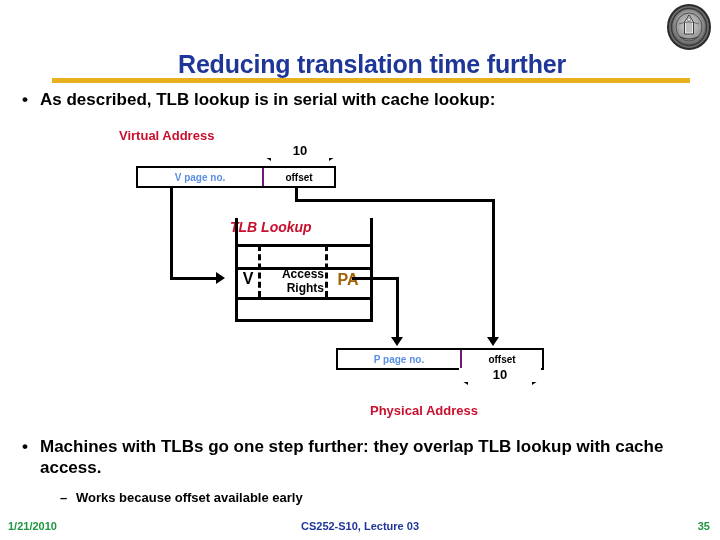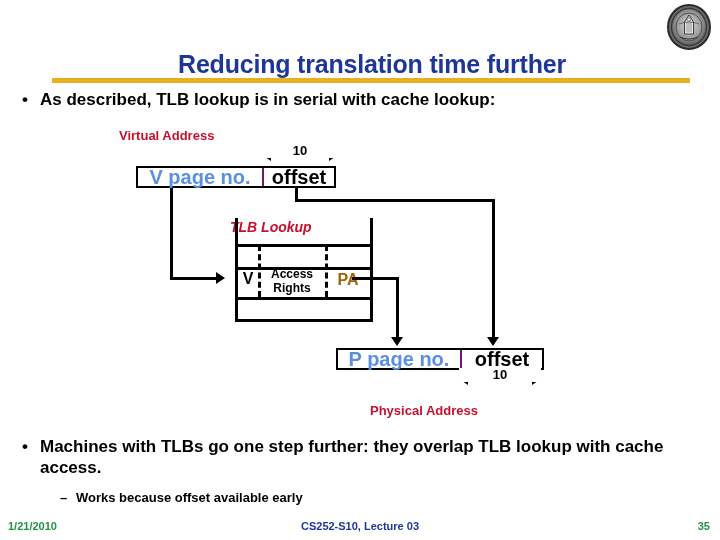--- a/index.html
+++ b/index.html
@@ -121,21 +121,21 @@
     display: flex;
     align-items: center;
     height: 22px;
   }
   .addrbox .cell {
     box-sizing: border-box;
     height: 100%;
     display: flex;
     align-items: center;
     justify-content: center;
-    font-size: 20px;
+    font-size: 10px;
     font-weight: bold;
     white-space: nowrap;
   }
   .cell-blue { color: #5B8FE0; }
   .cell-black { color: #000000; }
   .cell-div { border-left: 2px solid #701a75; }
 
   
   .dim {
     position: absolute;
@@ -282,21 +282,21 @@
       <div class="tlb-hline" style="left:215px; top:244px; width:138px;"></div>
       <div class="tlb-hline" style="left:215px; top:267px; width:138px;"></div>
       <div class="tlb-hline" style="left:215px; top:297px; width:138px;"></div>
       <div class="tlb-hline" style="left:215px; top:319px; width:138px;"></div>
 
       <div class="tlb-dash" style="left:238px; top:245px; height:52px;"></div>
       <div class="tlb-dash" style="left:305px; top:245px; height:52px;"></div>
 
       <div class="tlb-cell" style="left:219px; top:270px; width:18px; font-size:16px; color:#000;">V</div>
 
-      <div class="tlb-cell" style="left:240px; top:267px; width:64px; font-size:12px; color:#000; line-height:14px;">
+      <div class="tlb-cell" style="left:240px; top:267px; width:64px; font-size:12px; color:#000; line-height:14px;text-align:right;">
         <span>Access</span><br>
         <span>Rights</span>
       </div>
 
       <div class="tlb-cell" style="left:307px; top:271px; width:42px; font-size:16px; color:#a16207;">PA</div>
     </div>
 
     <div class="h" style="left:352px; top:277px; width:47px;"></div>
     <div class="v" style="left:396px; top:277px; height:62px;"></div>
     <div class="arrow-down" style="left:391px; top:337px;"></div>

